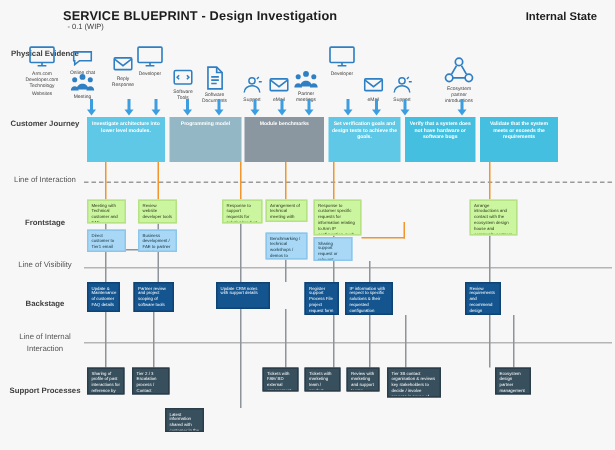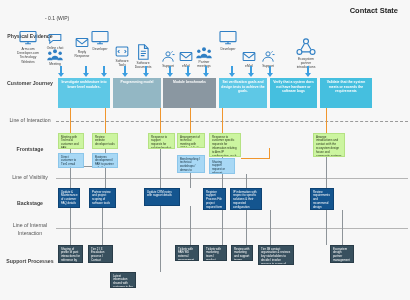--- a/index.html
+++ b/index.html
@@ -53,22 +53,23 @@
   .card.green{background:#ccf5a0;border-color:#b5e283;color:#2c3a1d;}
   .card.lblue{background:#a8d8f5;border-color:#8cc6ea;color:#16303f;}
   .card.navy{background:#14558f;border-color:#0e4374;color:#fff;}
   .card.slate{background:#38505e;border-color:#2a3d49;color:#fff;}
 </style>
 </head>
 <body>
 
 <div id="canvas">
 
+  <div class="hdr-title">SERVICE BLUEPRINT - Design Investigation</div>
   <div class="hdr-sub">- 0.1 (WIP)</div>
-  <div class="hdr-state">Contact State</div>
+  <div class="hdr-state">Internal State</div>
 
   <div class="rowlabel" style="top:33px">Physical
 Evidence</div>
   <div class="rowlabel" style="top:80px">Customer
 Journey</div>
   <div class="rowlabel thin" style="top:117px">Line of
 Interaction</div>
   <div class="rowlabel" style="top:146px">Frontstage</div>
   <div class="rowlabel thin" style="top:174px">Line of
 Visibility</div>

